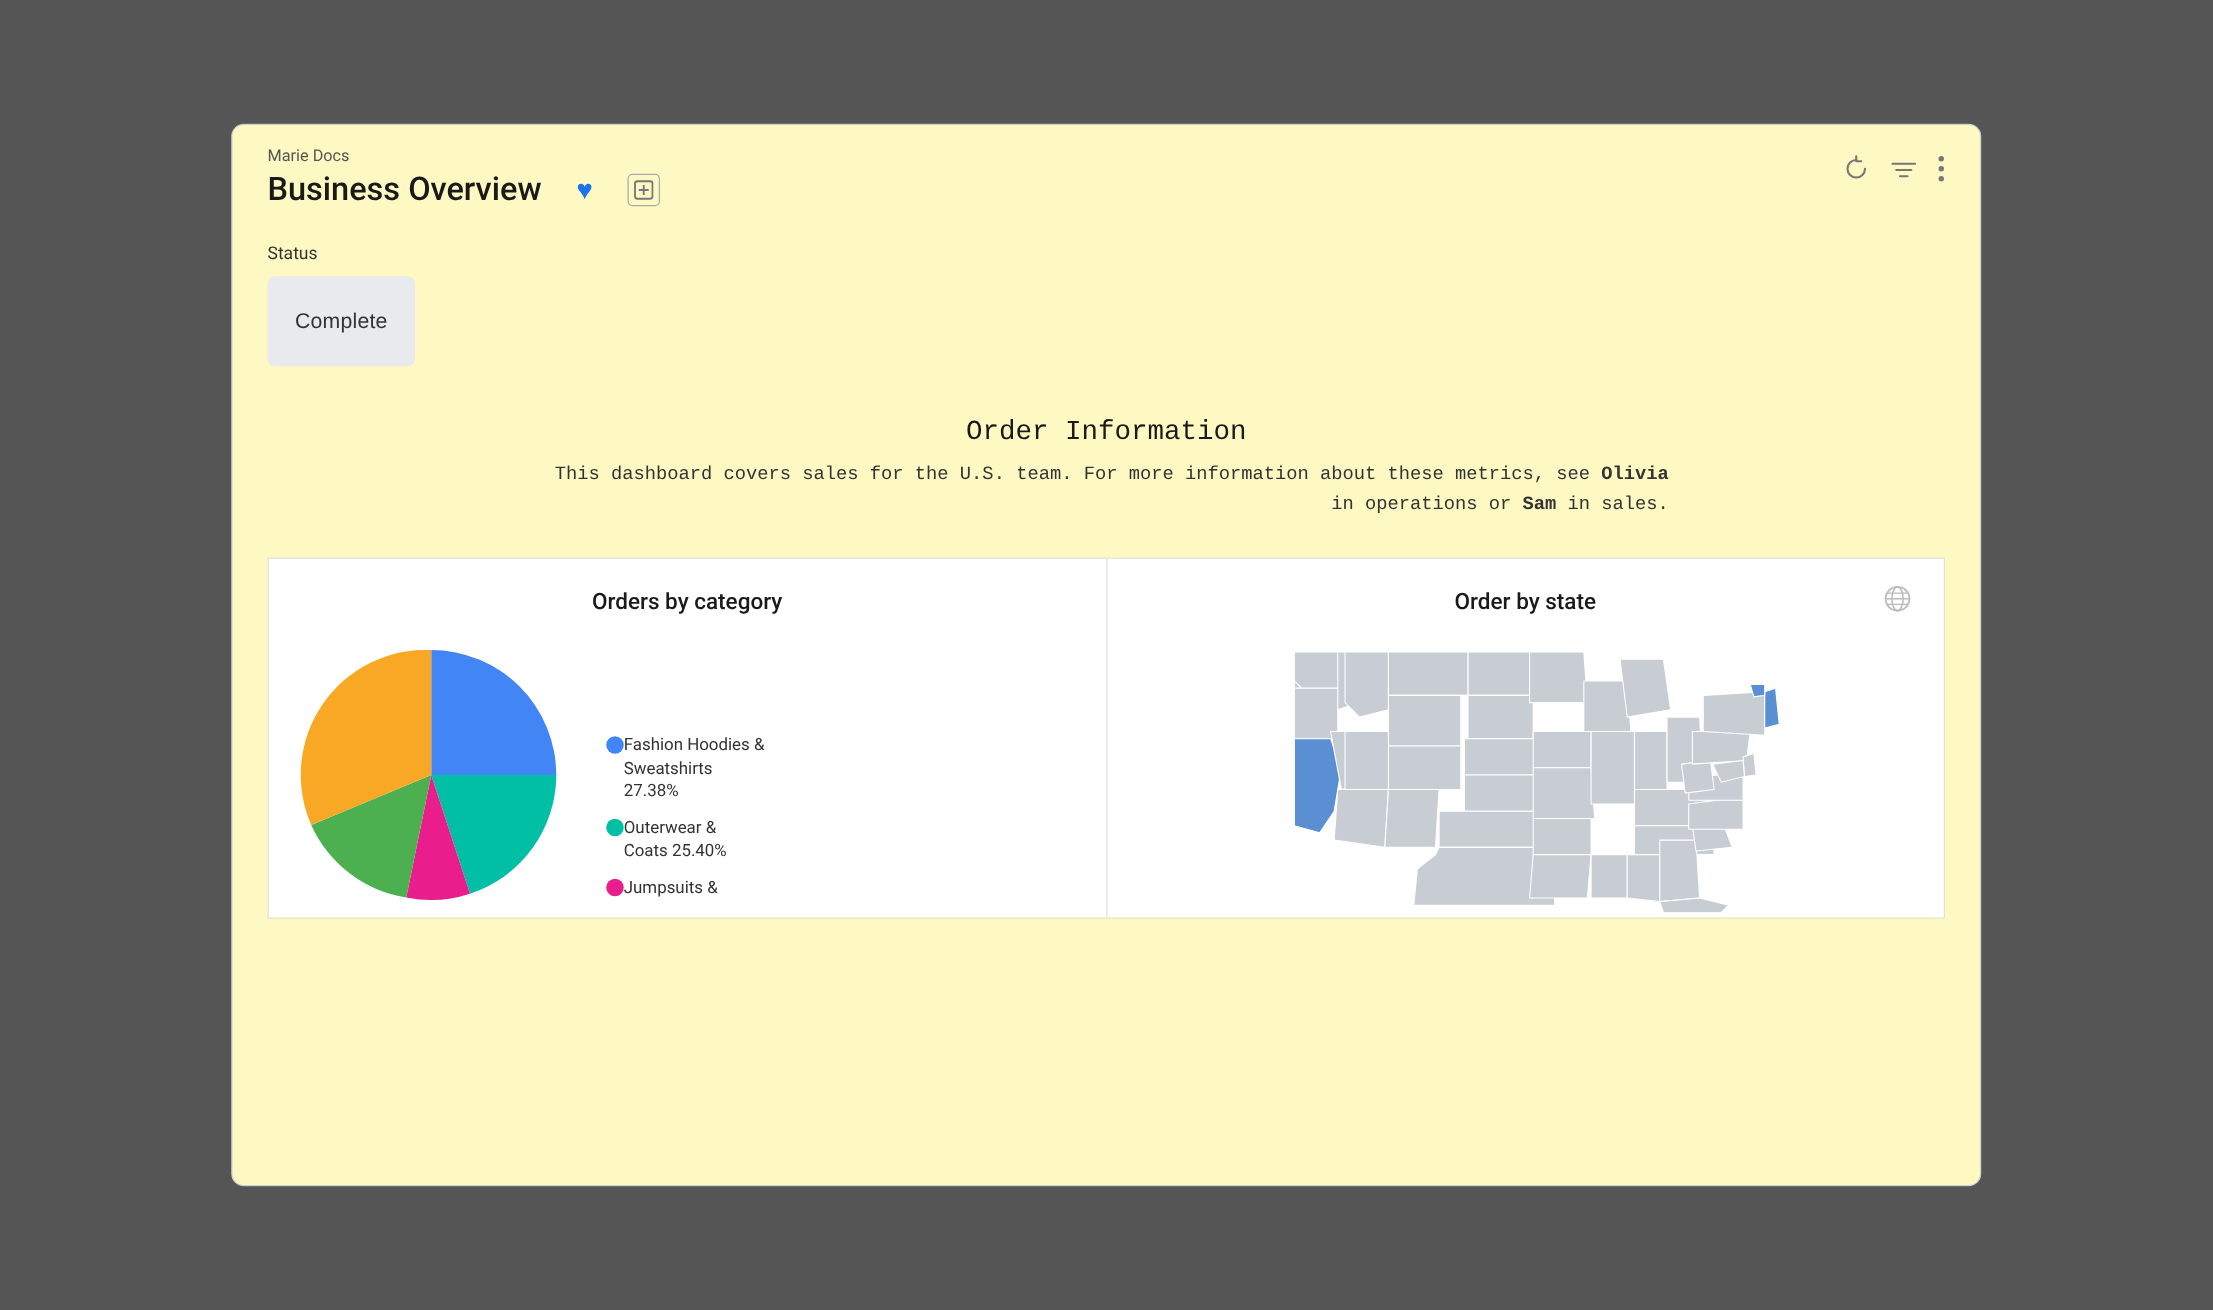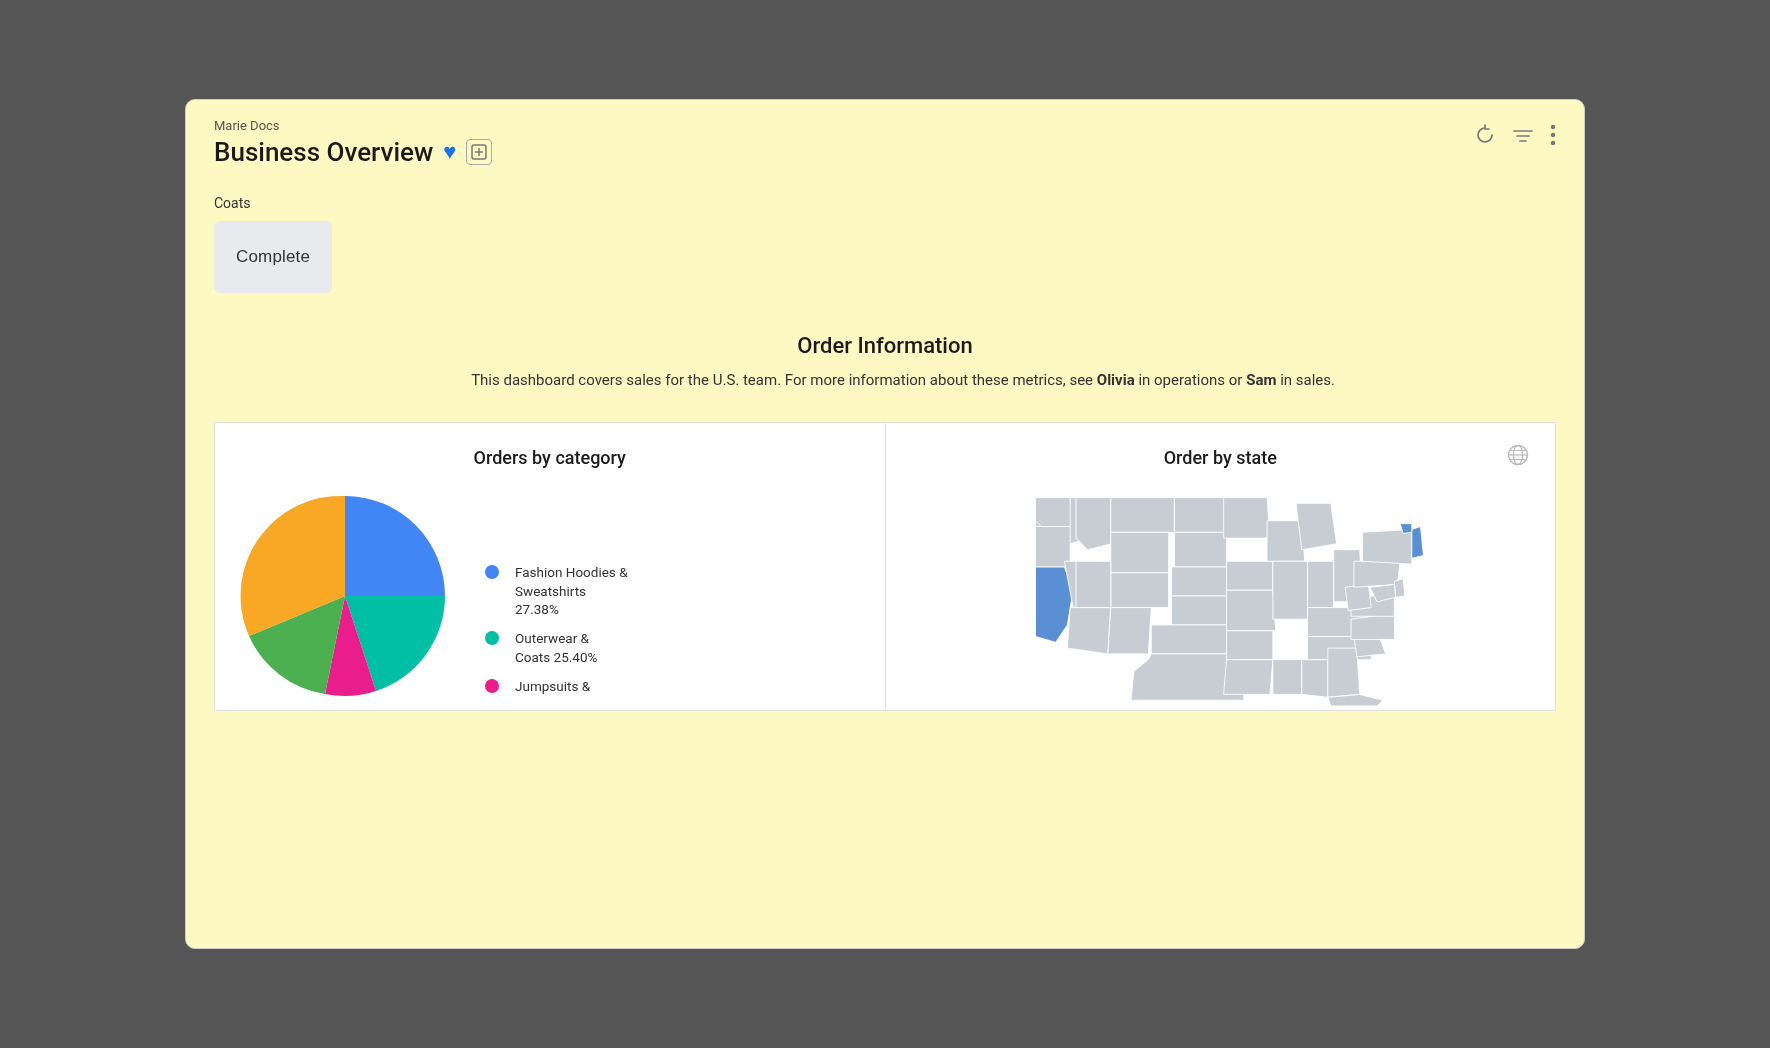--- a/index.html
+++ b/index.html
@@ -30,21 +30,21 @@
     }
     .header-left {}
     .doc-owner {
       font-size: 13px;
       color: #555;
       margin-bottom: 4px;
     }
     .title-row {
       display: flex;
       align-items: center;
-      gap: 10px;
+      gap: 28px;
     }
     .page-title {
       font-size: 26px;
       font-weight: 500;
       color: #1a1a1a;
     }
     .heart-icon {
       color: #1a73e8;
       font-size: 22px;
     }
@@ -87,20 +87,21 @@
       padding: 26px 22px;
       font-size: 17px;
       color: #333;
       cursor: pointer;
       font-weight: 400;
       letter-spacing: 0.01em;
     }
     .order-info-section {
       text-align: center;
       margin: 40px 0 20px 0;
+      font-family: Liberation Mono, monospace;
     }
     .order-info-title {
       font-size: 22px;
       font-weight: 500;
       color: #1a1a1a;
       margin-bottom: 10px;
     }
     .important-metrics {
       font-size: 18px;
       font-weight: 500;
@@ -157,21 +158,21 @@
       display: flex;
       flex-direction: column;
       gap: 10px;
       padding-bottom: 10px;
       font-size: 13.5px;
       color: #333;
     }
     .legend-item {
       display: flex;
       align-items: flex-start;
-      gap: 16px;
+      gap: 0;
       line-height: 1.4;
     }
     .legend-dot {
       width: 14px;
       height: 14px;
       border-radius: 50%;
       flex-shrink: 0;
       margin-top: 2px;
     }
     .map-panel-inner {
@@ -227,21 +228,21 @@
         <svg width="6" height="22" viewBox="0 0 6 22" fill="none">
           <circle cx="3" cy="3" r="2.2" fill="#777"></circle>
           <circle cx="3" cy="11" r="2.2" fill="#777"></circle>
           <circle cx="3" cy="19" r="2.2" fill="#777"></circle>
         </svg>
       </span>
     </div>
   </div>
 
   <div class="content">
-    <div class="status-label">Coats</div>
+    <div class="status-label">Status</div>
     <button class="status-btn">Complete</button>
 
     <div class="order-info-section">
       <div class="order-info-title">Order Information</div>
       <p class="description">
         <span>This dashboard covers sales for the U.S. team. For more information about these metrics, see </span><strong>Olivia</strong><span> in operations or </span><strong>Sam</strong><span> in sales.</span>
       </p>
     </div>
 
     <div class="charts-row">

